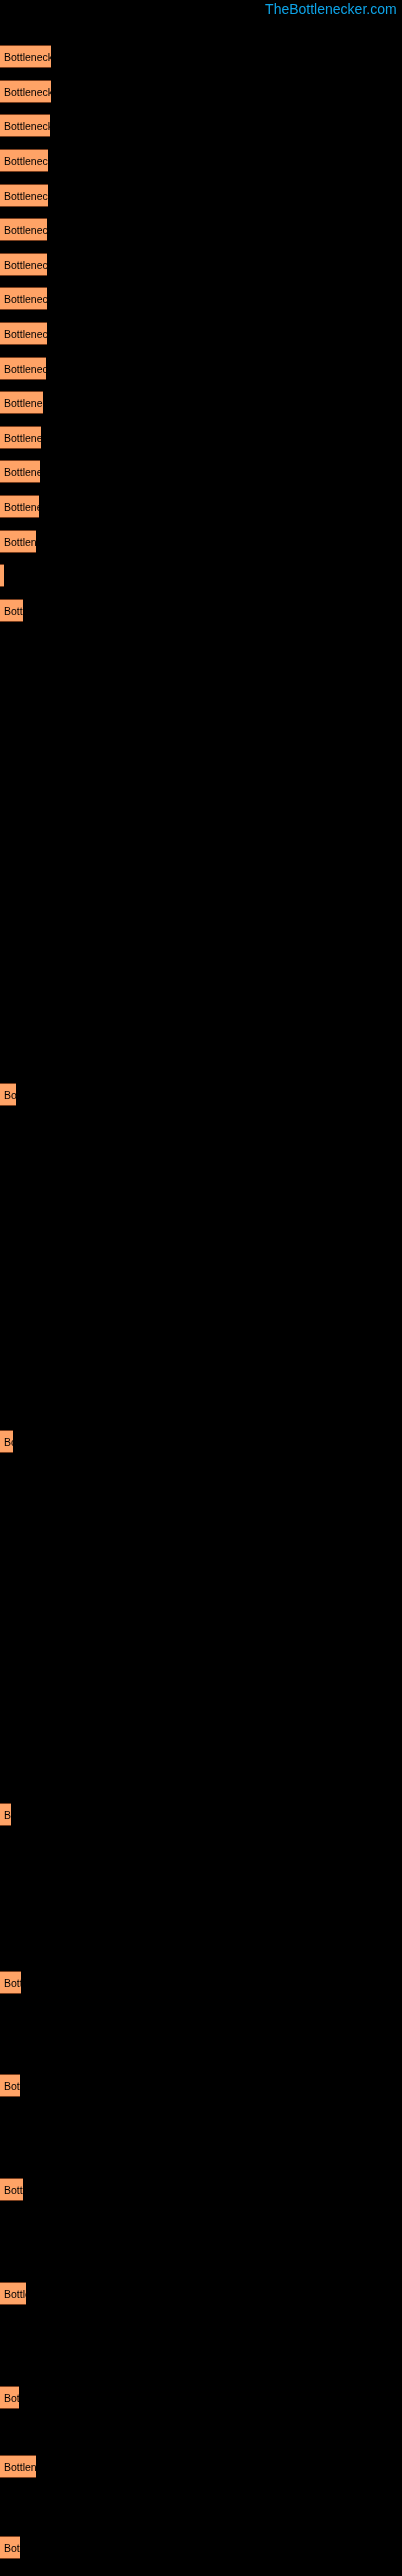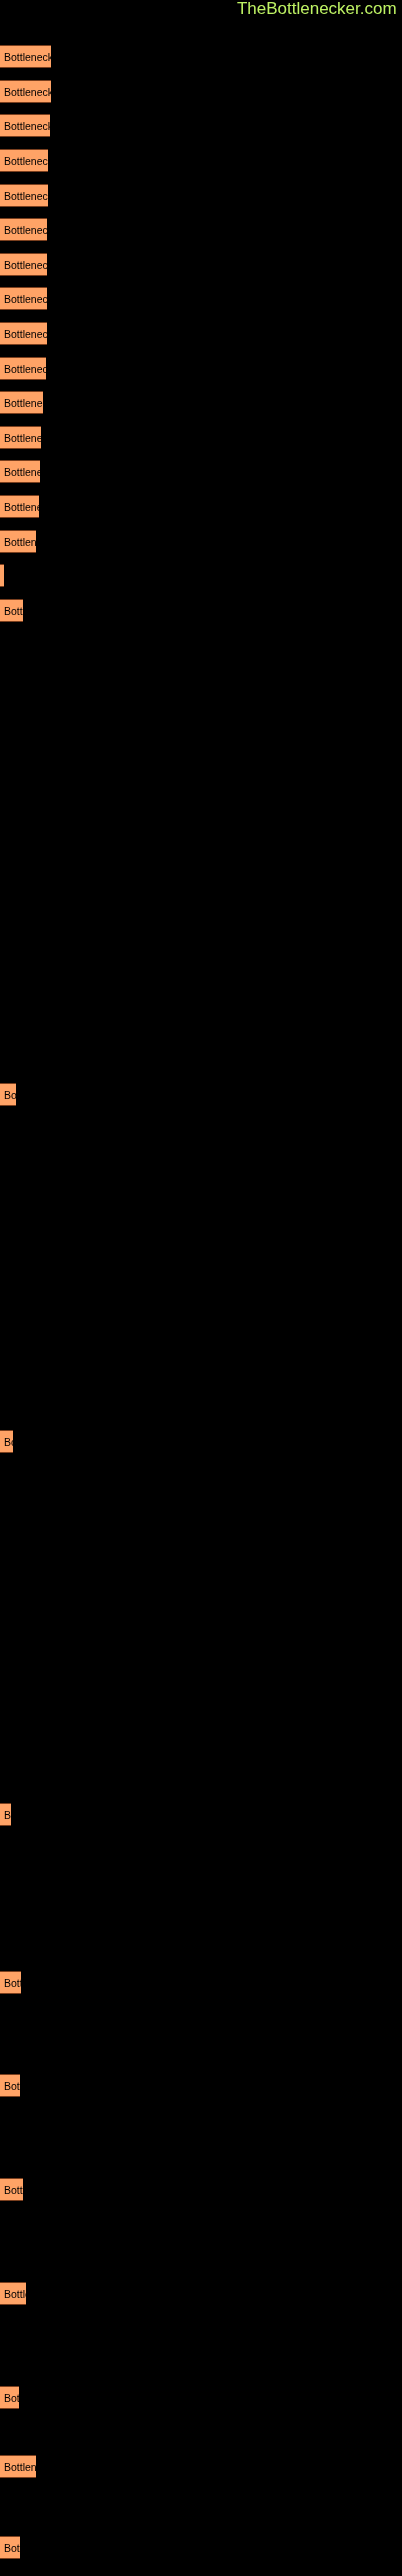--- a/index.html
+++ b/index.html
@@ -20,22 +20,22 @@
     top: 0;
     width: 403px;
     height: 2576px;
     background: #000000;
   }
   #watermark {
     position: absolute;
     right: 6.4px;
     top: 0.8px;
     font-family: "Liberation Sans", sans-serif;
-    font-size: 17px;
-    color: #bef264;
+    font-size: 14px;
+    color: #0ea5e9;
     letter-spacing: 0px;
     white-space: nowrap;
     line-height: 16px;
   }
   #plot-area {
     position: absolute;
     left: 0;
     top: 0;
     width: 403px;
     height: 2576px;

